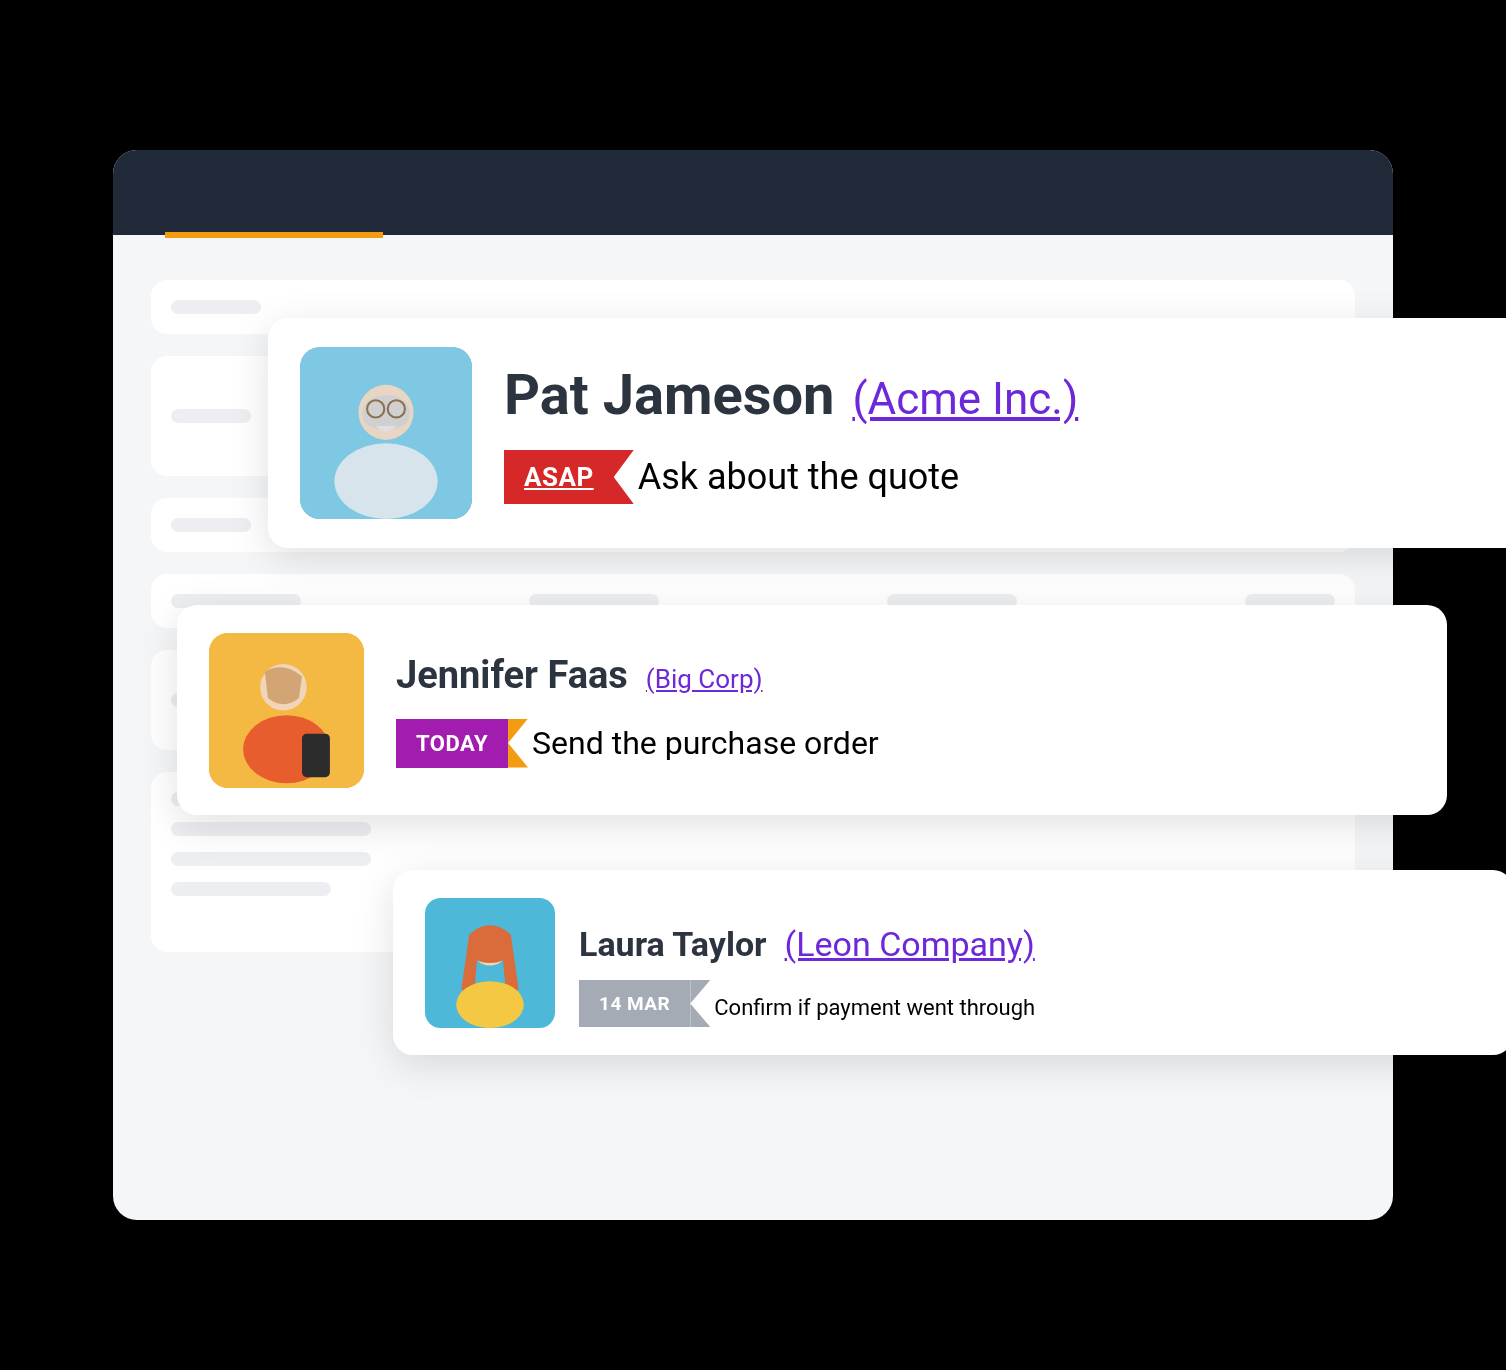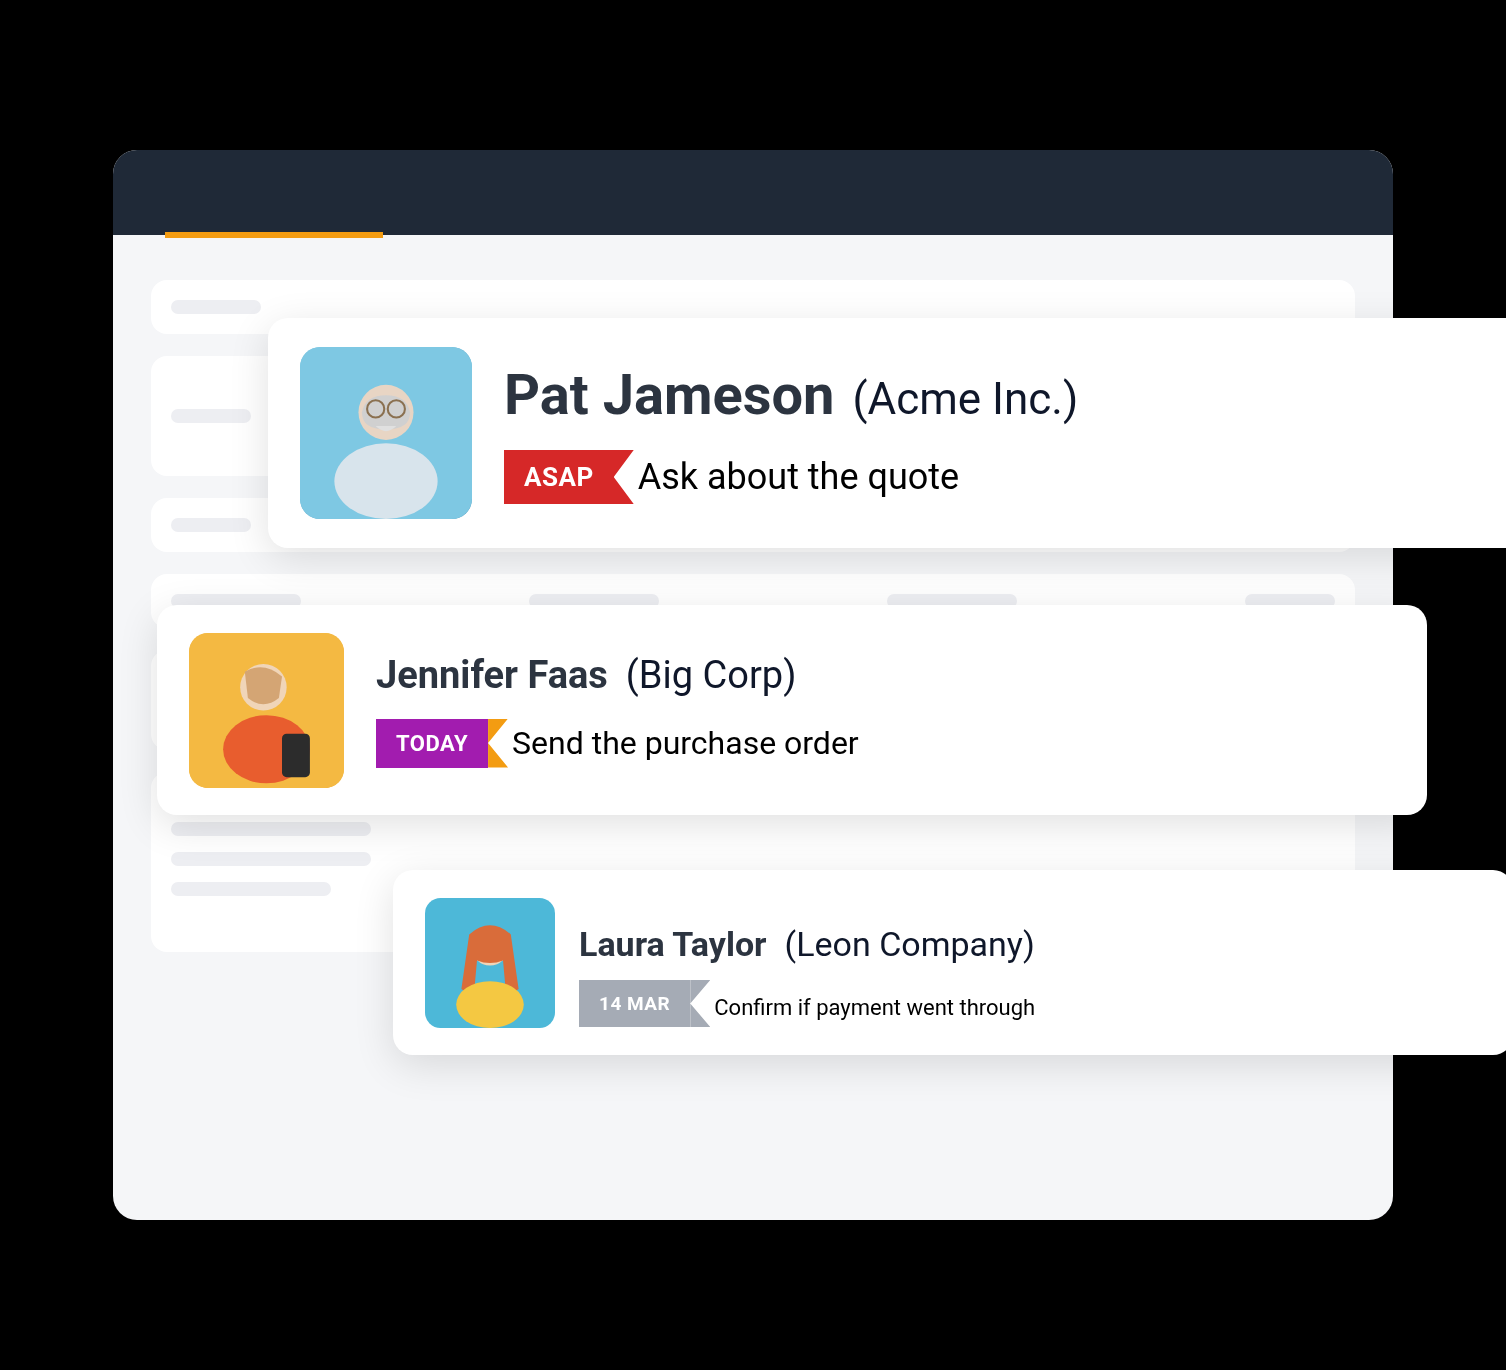--- a/index.html
+++ b/index.html
@@ -78,21 +78,21 @@
 
     .card-1 {
       top: 168px;
       left: 155px;
       width: 1260px;
       height: 230px;
     }
 
     .card-2 {
       top: 455px;
-      left: 44px;
+      left: 64px;
       width: 1270px;
       height: 210px;
       align-items: center;
     }
 
     .card-3 {
       top: 720px;
       left: 280px;
       width: 1120px;
       height: 185px;
@@ -140,29 +140,30 @@
       gap: 18px;
       margin-bottom: 22px;
     }
 
     .person-name {
       font-weight: 700;
       color: #2c3440;
     }
 
     .company-name {
-      color: #0f172a;
+      color: #6d28d9;
       font-weight: 400;
+      text-decoration: underline;
     }
 
     .card-1 .person-name { font-size: 56px; }
     .card-1 .company-name { font-size: 44px; }
 
     .card-2 .person-name { font-size: 38px; }
-    .card-2 .company-name { font-size: 38px; }
+    .card-2 .company-name { font-size: 26px; }
 
     .card-3 .person-name { font-size: 34px; margin-top: 26px; }
     .card-3 .company-name { font-size: 34px; }
 
     .card-action {
       display: flex;
       align-items: center;
       gap: 24px;
     }
 
@@ -182,20 +183,21 @@
       right: -20px;
       top: 0;
       bottom: 0;
       width: 20px;
       clip-path: polygon(0 0, 100% 0, 0 50%, 100% 100%, 0 100%);
     }
 
     .tag-asap {
       background: #d62828;
       font-size: 26px;
+      text-decoration: underline;
     }
     .tag-asap::after { background: #d62828; }
 
     .tag-today {
       background: #a21caf;
       font-size: 22px;
     }
     .tag-today::after { background: #f39c12; }
 
     .tag-date {

